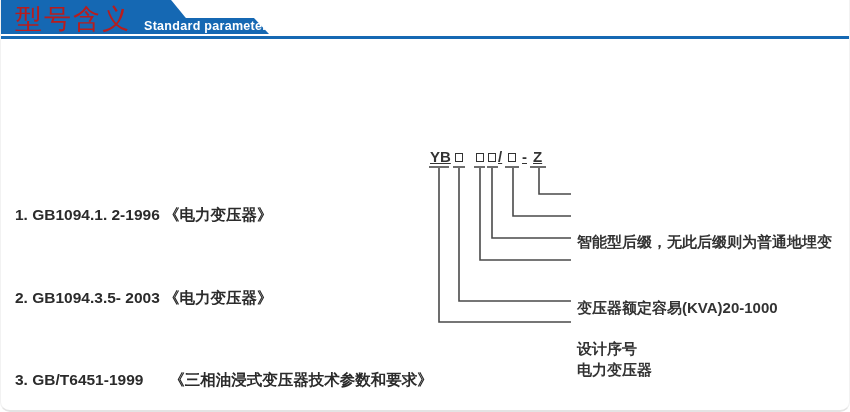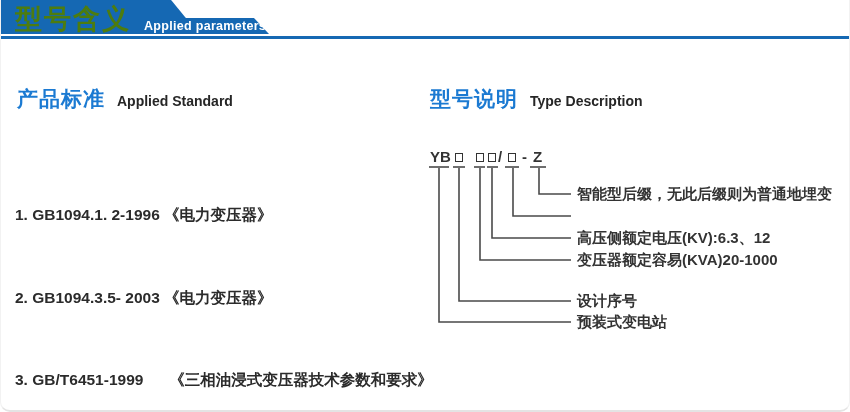--- a/index.html
+++ b/index.html
@@ -25,21 +25,21 @@
     position:absolute;left:160px;top:18px;width:108px;height:16px;
     background:#1568b3;
     clip-path:polygon(0 0, 86.1% 0, 100% 100%, 0 100%);
   }
   .banner-line{
     position:absolute;left:0;top:36px;width:850px;height:3px;
     background:#1568b3;
   }
   .banner-title{
     position:absolute;left:14px;top:1px;
-    color:#4d7c0f;font-size:27px;font-weight:bold;letter-spacing:2px;
+    color:#b91c1c;font-size:27px;font-weight:normal;letter-spacing:2px;
     z-index:3;white-space:nowrap;
   }
   .banner-subtitle{
     position:absolute;left:143px;top:19px;
     color:#ffffff;font-size:12.5px;font-weight:600;letter-spacing:0.3px;
     z-index:3;white-space:nowrap;
   }
   
   .sec-head{position:absolute;white-space:nowrap;}
   .sec-head .cn{color:#1b7ad2;font-size:21px;font-weight:bold;letter-spacing:1px;}
@@ -50,61 +50,55 @@
   .std-list{
     position:absolute;left:14px;top:146px;width:420px;
     color:#2b2b2b;font-size:15.5px;font-weight:600;
     line-height:27.5px;white-space:pre;
   }
   .std-item{height:27.5px;}
   
   .diagram{position:absolute;left:0;top:0;width:850px;height:412px;pointer-events:none;}
   .code-token{
     position:absolute;color:#333333;font-size:15px;font-weight:bold;
-    white-space:nowrap;line-height:16px;
+    white-space:nowrap;line-height:16px;text-decoration:underline;
   }
   .code-box{
     position:absolute;width:8px;height:9px;
     border:1.5px solid #333333;box-sizing:border-box;background:#fff;
   }
   .diag-label{
     position:absolute;left:576px;height:22px;line-height:22px;
-    color:#333333;font-size:15px;font-weight:bold;white-space:nowrap;
+    color:#333333;font-size:15px;font-weight:bold;white-space:nowrap;margin-top:48px;
   }
   svg.lines{position:absolute;left:0;top:0;}
 </style>
 </head>
 <body>
 
 <div class="page">
 
   <div class="banner-main"></div>
   <div class="banner-strip"></div>
   <div class="banner-line"></div>
   <div class="banner-title">型号含义</div>
-  <div class="banner-subtitle">Applied parameters</div>
+  <div class="banner-subtitle">Standard parameters</div>
 
-  <div class="sec-head sec-head-left">
-    <span class="cn">产品标准</span><span class="en">Applied Standard</span>
-  </div>
 
   <div class="std-list">
     <div class="std-item">1. GB1094.1. 2-1996 《电力变压器》</div>
     <div class="std-item">2. GB1094.3.5- 2003 《电力变压器》</div>
     <div class="std-item">3. GB/T6451-1999      《三相油浸式变压器技术参数和要求》</div>
     
     
     
     
     
   </div>
 
-  <div class="sec-head sec-head-right">
-    <span class="cn">型号说明</span><span class="en">Type Description</span>
-  </div>
 
   <div class="diagram">
 
     <svg class="lines" width="850" height="412" viewBox="0 0 850 412">
       <g stroke="#4a4a4a" stroke-width="1.6" fill="none">
 
         <path d="M428 167 H448"></path>
         <path d="M452 167 H464"></path>
         <path d="M473 167 H484"></path>
         <path d="M486 167 H497"></path>
@@ -123,19 +117,18 @@
     <span class="code-token" style="left:429px;top:149px;">YB</span>
     <span class="code-box" style="left:454px;top:153px;"></span>
     <span class="code-box" style="left:475px;top:153px;"></span>
     <span class="code-box" style="left:487px;top:153px;"></span>
     <span class="code-token" style="left:497px;top:149px;">/</span>
     <span class="code-box" style="left:507px;top:153px;"></span>
     <span class="code-token" style="left:521px;top:149px;">-</span>
     <span class="code-token" style="left:532px;top:149px;">Z</span>
 
     <div class="diag-label" style="top:183px;">智能型后缀，无此后缀则为普通地埋变</div>
-    <div class="diag-label" style="top:227px;">高压侧额定电压(KV):6.3、12</div>
     <div class="diag-label" style="top:249px;">变压器额定容易(KVA)20-1000</div>
     <div class="diag-label" style="top:290px;">设计序号</div>
-    <div class="diag-label" style="top:311px;">预装式变电站</div>
+    <div class="diag-label" style="top:311px;">电力变压器</div>
   </div>
 
 </div>
 
 </body></html>

